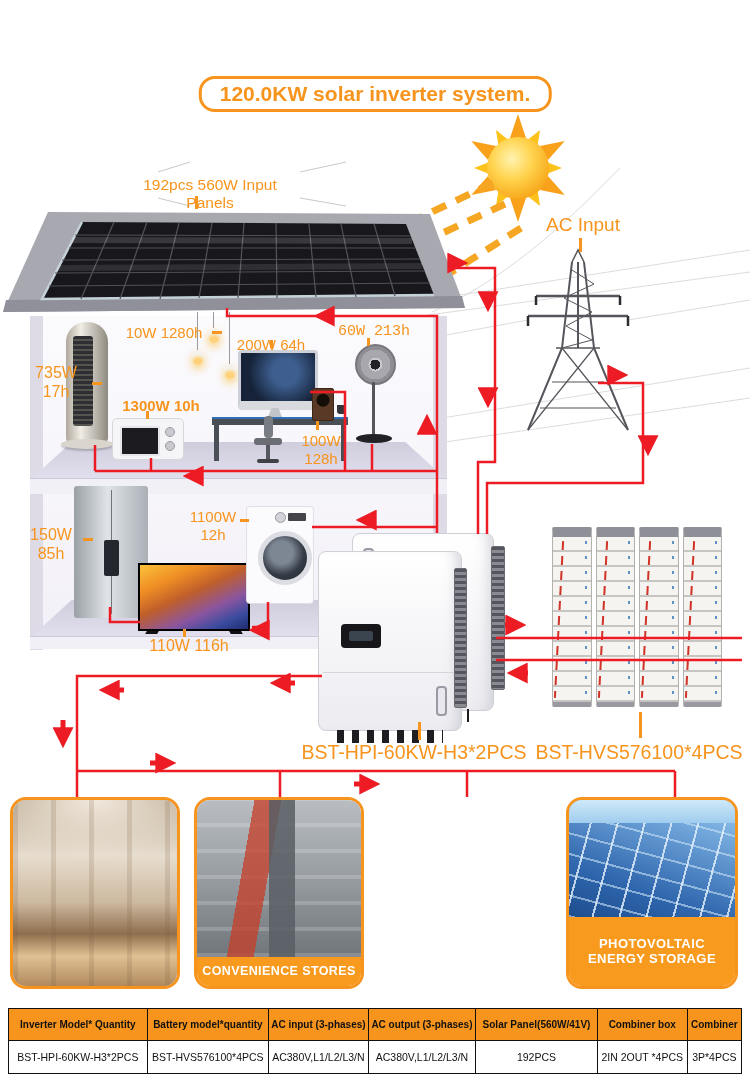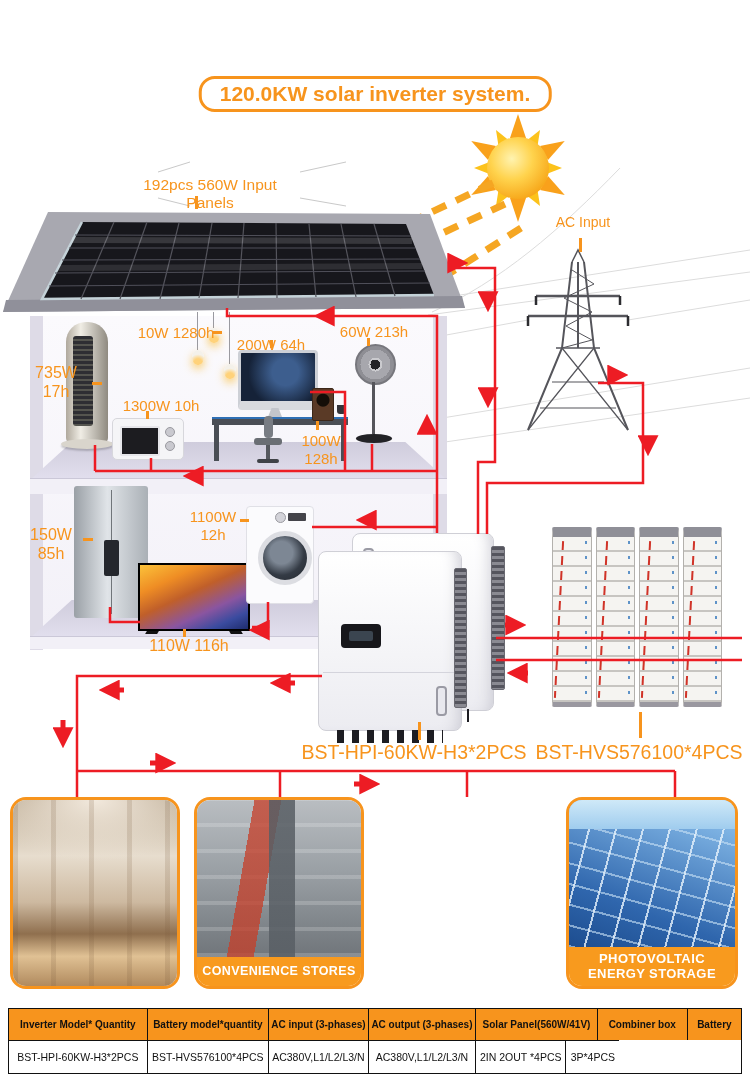--- a/index.html
+++ b/index.html
@@ -306,37 +306,37 @@
       <line x1="150" y1="763" x2="170" y2="763"></line>
       <line x1="354" y1="784" x2="374" y2="784"></line>
     </g>
   </svg>
 
   <div class="abs subtitle">120.0KW solar inverter system.</div>
 
   <div class="olabel" style="left:118px;top:176px;width:184px;font-size:15.5px;">192pcs 560W Input Panels</div>
   <div class="tick" style="left:195px;top:196px;width:3px;height:13px;"></div>
 
-  <div class="olabel" style="left:541px;top:214px;width:84px;font-size:14px;">AC Input</div>
+  <div class="olabel" style="left:541px;top:214px;width:84px;font-size:19px;">AC Input</div>
   <div class="tick" style="left:579px;top:238px;width:3px;height:14px;"></div>
 
   <div class="olabel" style="left:24px;top:364px;width:64px;font-size:16px;">735W
 17h</div>
   <div class="tick" style="left:92px;top:382px;width:10px;height:3px;"></div>
 
-  <div class="olabel" style="left:136px;top:324px;width:80px;">10W 1280h</div>
+  <div class="olabel" style="left:124px;top:324px;width:80px;">10W 1280h</div>
   <div class="tick" style="left:212px;top:331px;width:10px;height:3px;"></div>
 
   <div class="olabel" style="left:228px;top:336px;width:86px;">200W 64h</div>
   <div class="tick" style="left:270px;top:340px;width:3px;height:8px;"></div>
 
-  <div class="olabel" style="left:334px;top:323px;width:80px;">60W 213h</div>
+  <div class="olabel" style="left:334px;top:323px;width:80px;font-family:Liberation Mono, monospace;">60W 213h</div>
   <div class="tick" style="left:367px;top:338px;width:3px;height:8px;"></div>
 
-  <div class="olabel" style="left:116px;top:397px;width:90px;">1300W 10h</div>
+  <div class="olabel" style="left:116px;top:397px;width:90px;font-weight:bold;">1300W 10h</div>
   <div class="tick" style="left:146px;top:411px;width:3px;height:8px;"></div>
 
   <div class="olabel" style="left:296px;top:432px;width:50px;">100W
 128h</div>
   <div class="tick" style="left:316px;top:421px;width:3px;height:9px;"></div>
 
   <div class="olabel" style="left:22px;top:526px;width:58px;font-size:16px;">150W
 85h</div>
   <div class="tick" style="left:83px;top:538px;width:10px;height:3px;"></div>
 
@@ -355,37 +355,38 @@
 
   <div class="card" style="left:10px;">
     <div class="photo photo-mall"></div>
   </div>
   <div class="card" style="left:194px;">
     <div class="photo photo-store"></div>
     <div class="bar" style="font-size:12.5px;">CONVENIENCE STORES</div>
   </div>
   <div class="card" style="left:566px;width:172px;">
     <div class="photo photo-pv"></div>
-    <div class="bar" style="font-size:13px;padding:4px 2px;">PHOTOVOLTAIC
+    <div class="bar" style="font-size:13px;padding:19px 2px;">PHOTOVOLTAIC
 ENERGY STORAGE</div>
   </div>
 
   <div class="tbl">
     <div class="trow th">
       <div class="tcell c0">Inverter Model* Quantity</div>
       <div class="tcell c1">Battery model*quantity</div>
       <div class="tcell c2">AC input (3-phases)</div>
       <div class="tcell c3">AC output (3-phases)</div>
       <div class="tcell c4">Solar Panel(560W/41V)</div>
       <div class="tcell c5">Combiner box</div>
-      <div class="tcell c6">Battery</div>
+      <div class="tcell c6">Combiner</div>
     </div>
     <div class="trow td">
       <div class="tcell c0">BST-HPI-60KW-H3*2PCS</div>
       <div class="tcell c1">BST-HVS576100*4PCS</div>
       <div class="tcell c2">AC380V,L1/L2/L3/N</div>
       <div class="tcell c3">AC380V,L1/L2/L3/N</div>
+      <div class="tcell c4">192PCS</div>
       <div class="tcell c5">2IN 2OUT *4PCS</div>
       <div class="tcell c6">3P*4PCS</div>
     </div>
   </div>
 
 </div>
 
 </body></html>

